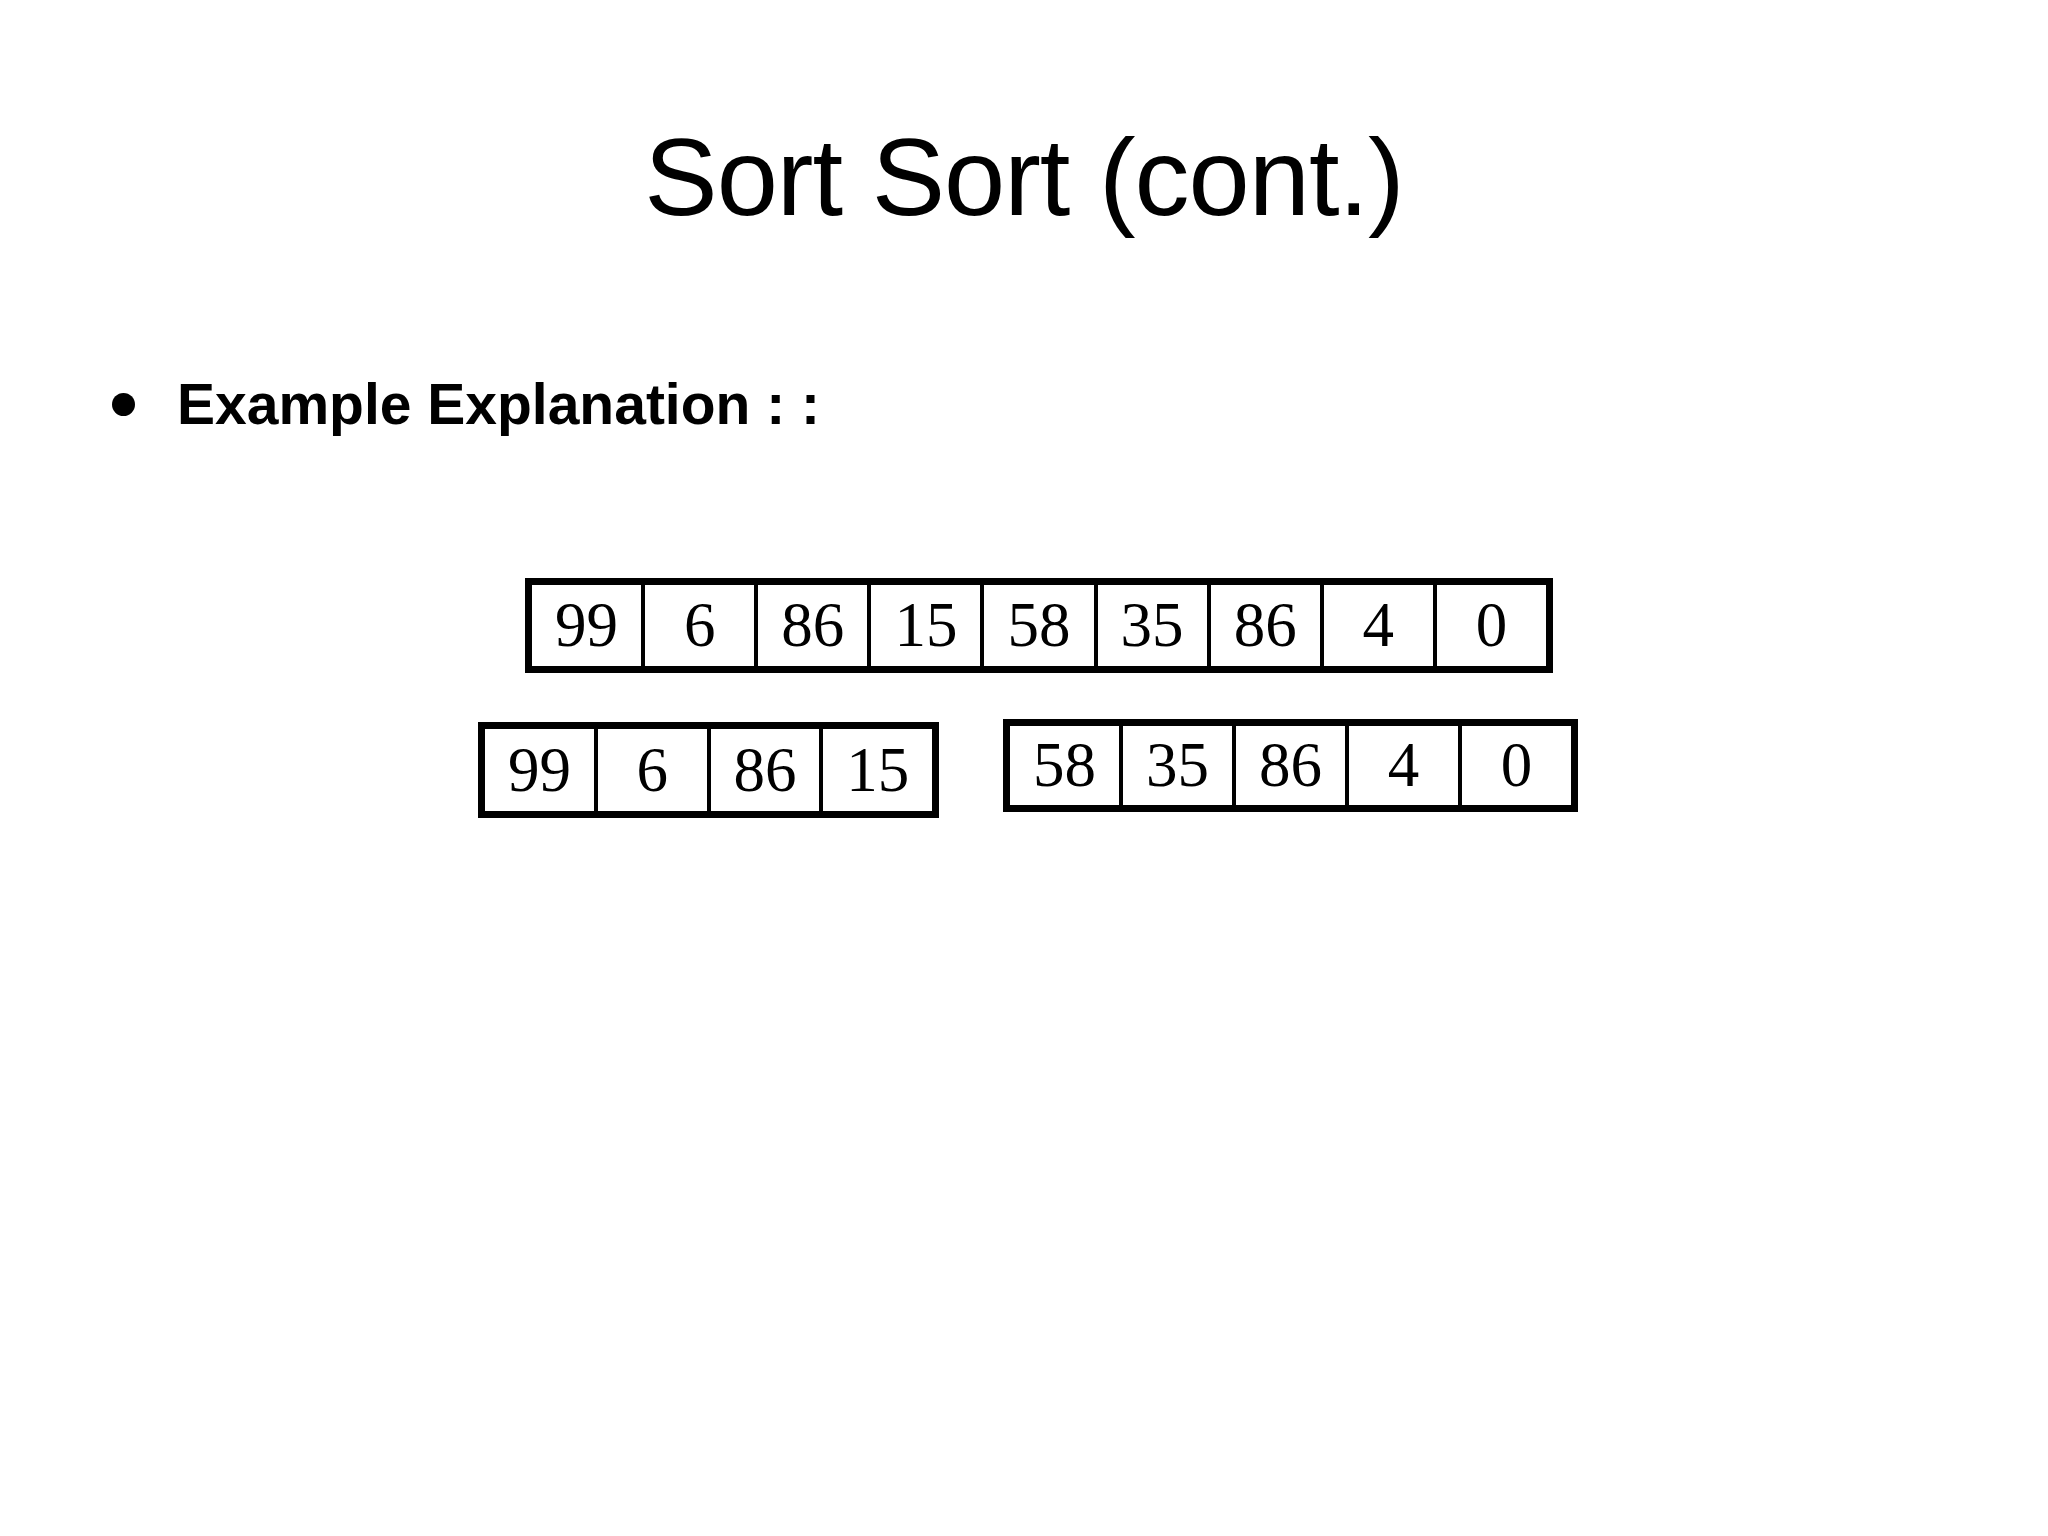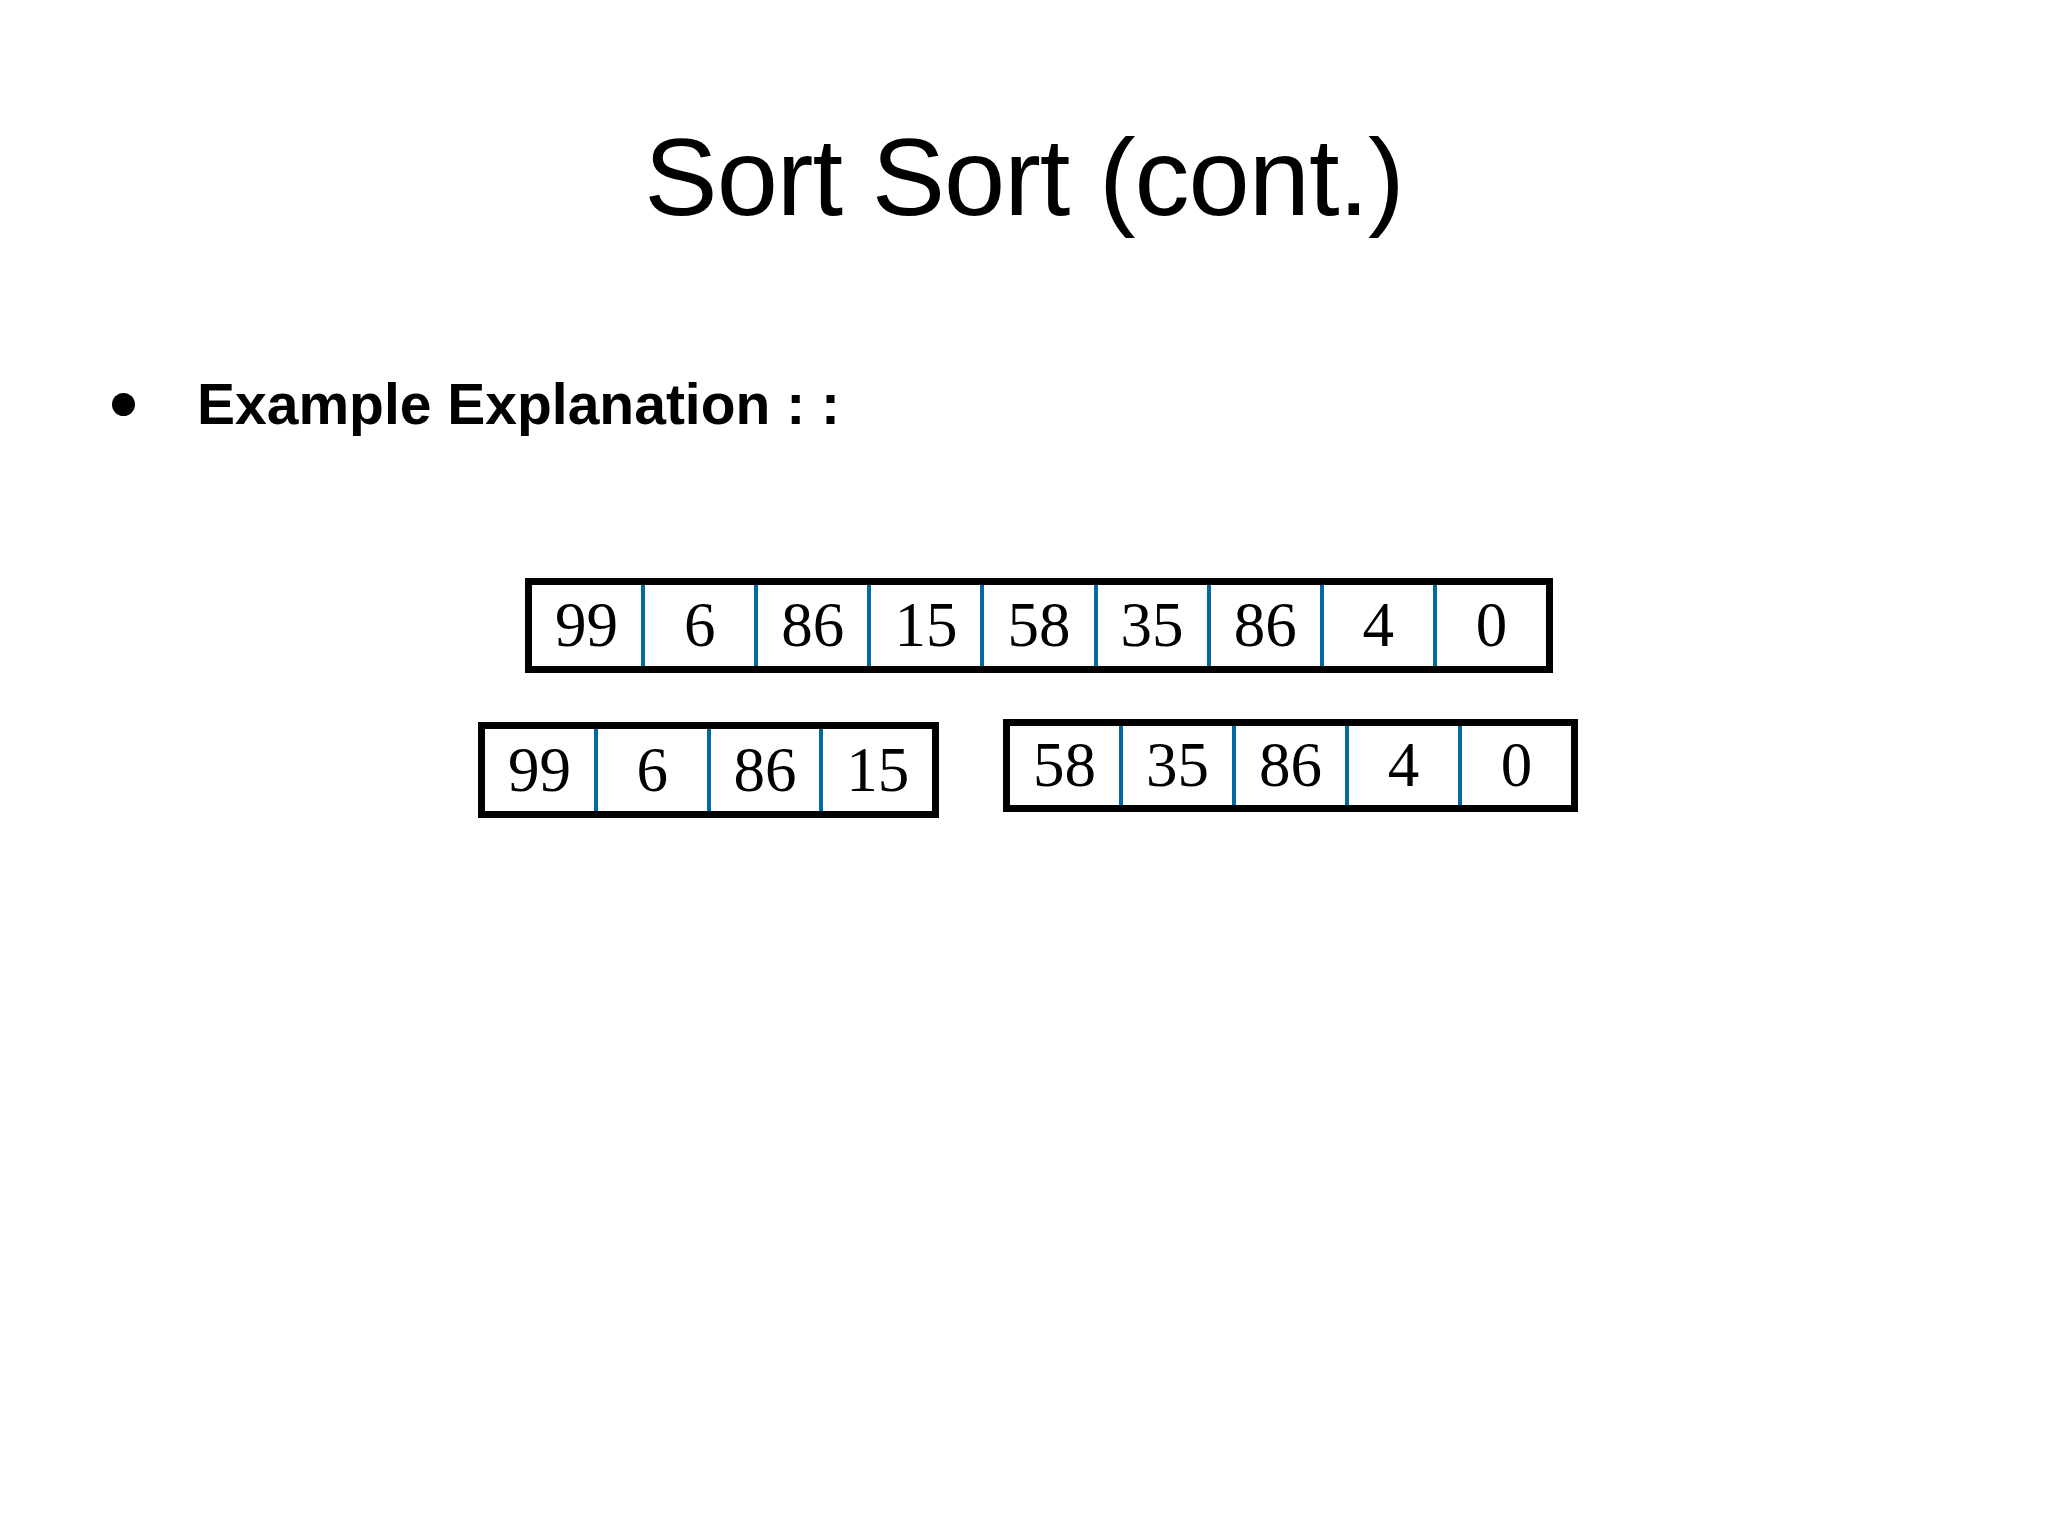--- a/index.html
+++ b/index.html
@@ -24,21 +24,21 @@
     line-height: 1.3;
     letter-spacing: -1px;
     color: #000000;
   }
   .bullet-row {
     position: absolute;
     left: 112px;
     top: 370px;
     display: flex;
     align-items: center;
-    gap: 62px;
+    gap: 42px;
   }
   .bullet-dot {
     width: 23px;
     height: 23px;
     border-radius: 50%;
     background: #000000;
     flex: 0 0 auto;
   }
   .bullet-text {
     font-size: 57px;
@@ -54,21 +54,21 @@
     background: #ffffff;
   }
   .array-full  { left: 525px;  top: 578px; width: 1028px; height: 95px; }
   .array-left  { left: 478px;  top: 722px; width: 461px;  height: 96px; }
   .array-right { left: 1003px; top: 719px; width: 575px;  height: 93px; }
   .cell {
     flex: 1 1 0;
     display: flex;
     align-items: center;
     justify-content: center;
-    border-right: 4px solid #0369a1;
+    border-right: 4px solid #000000;
     font-family: "Liberation Serif", serif;
     font-size: 63px;
     line-height: 1;
     color: #000000;
     background: #ffffff;
   }
   .cell:last-child { border-right: none; }
 </style>
 </head>
 <body>

